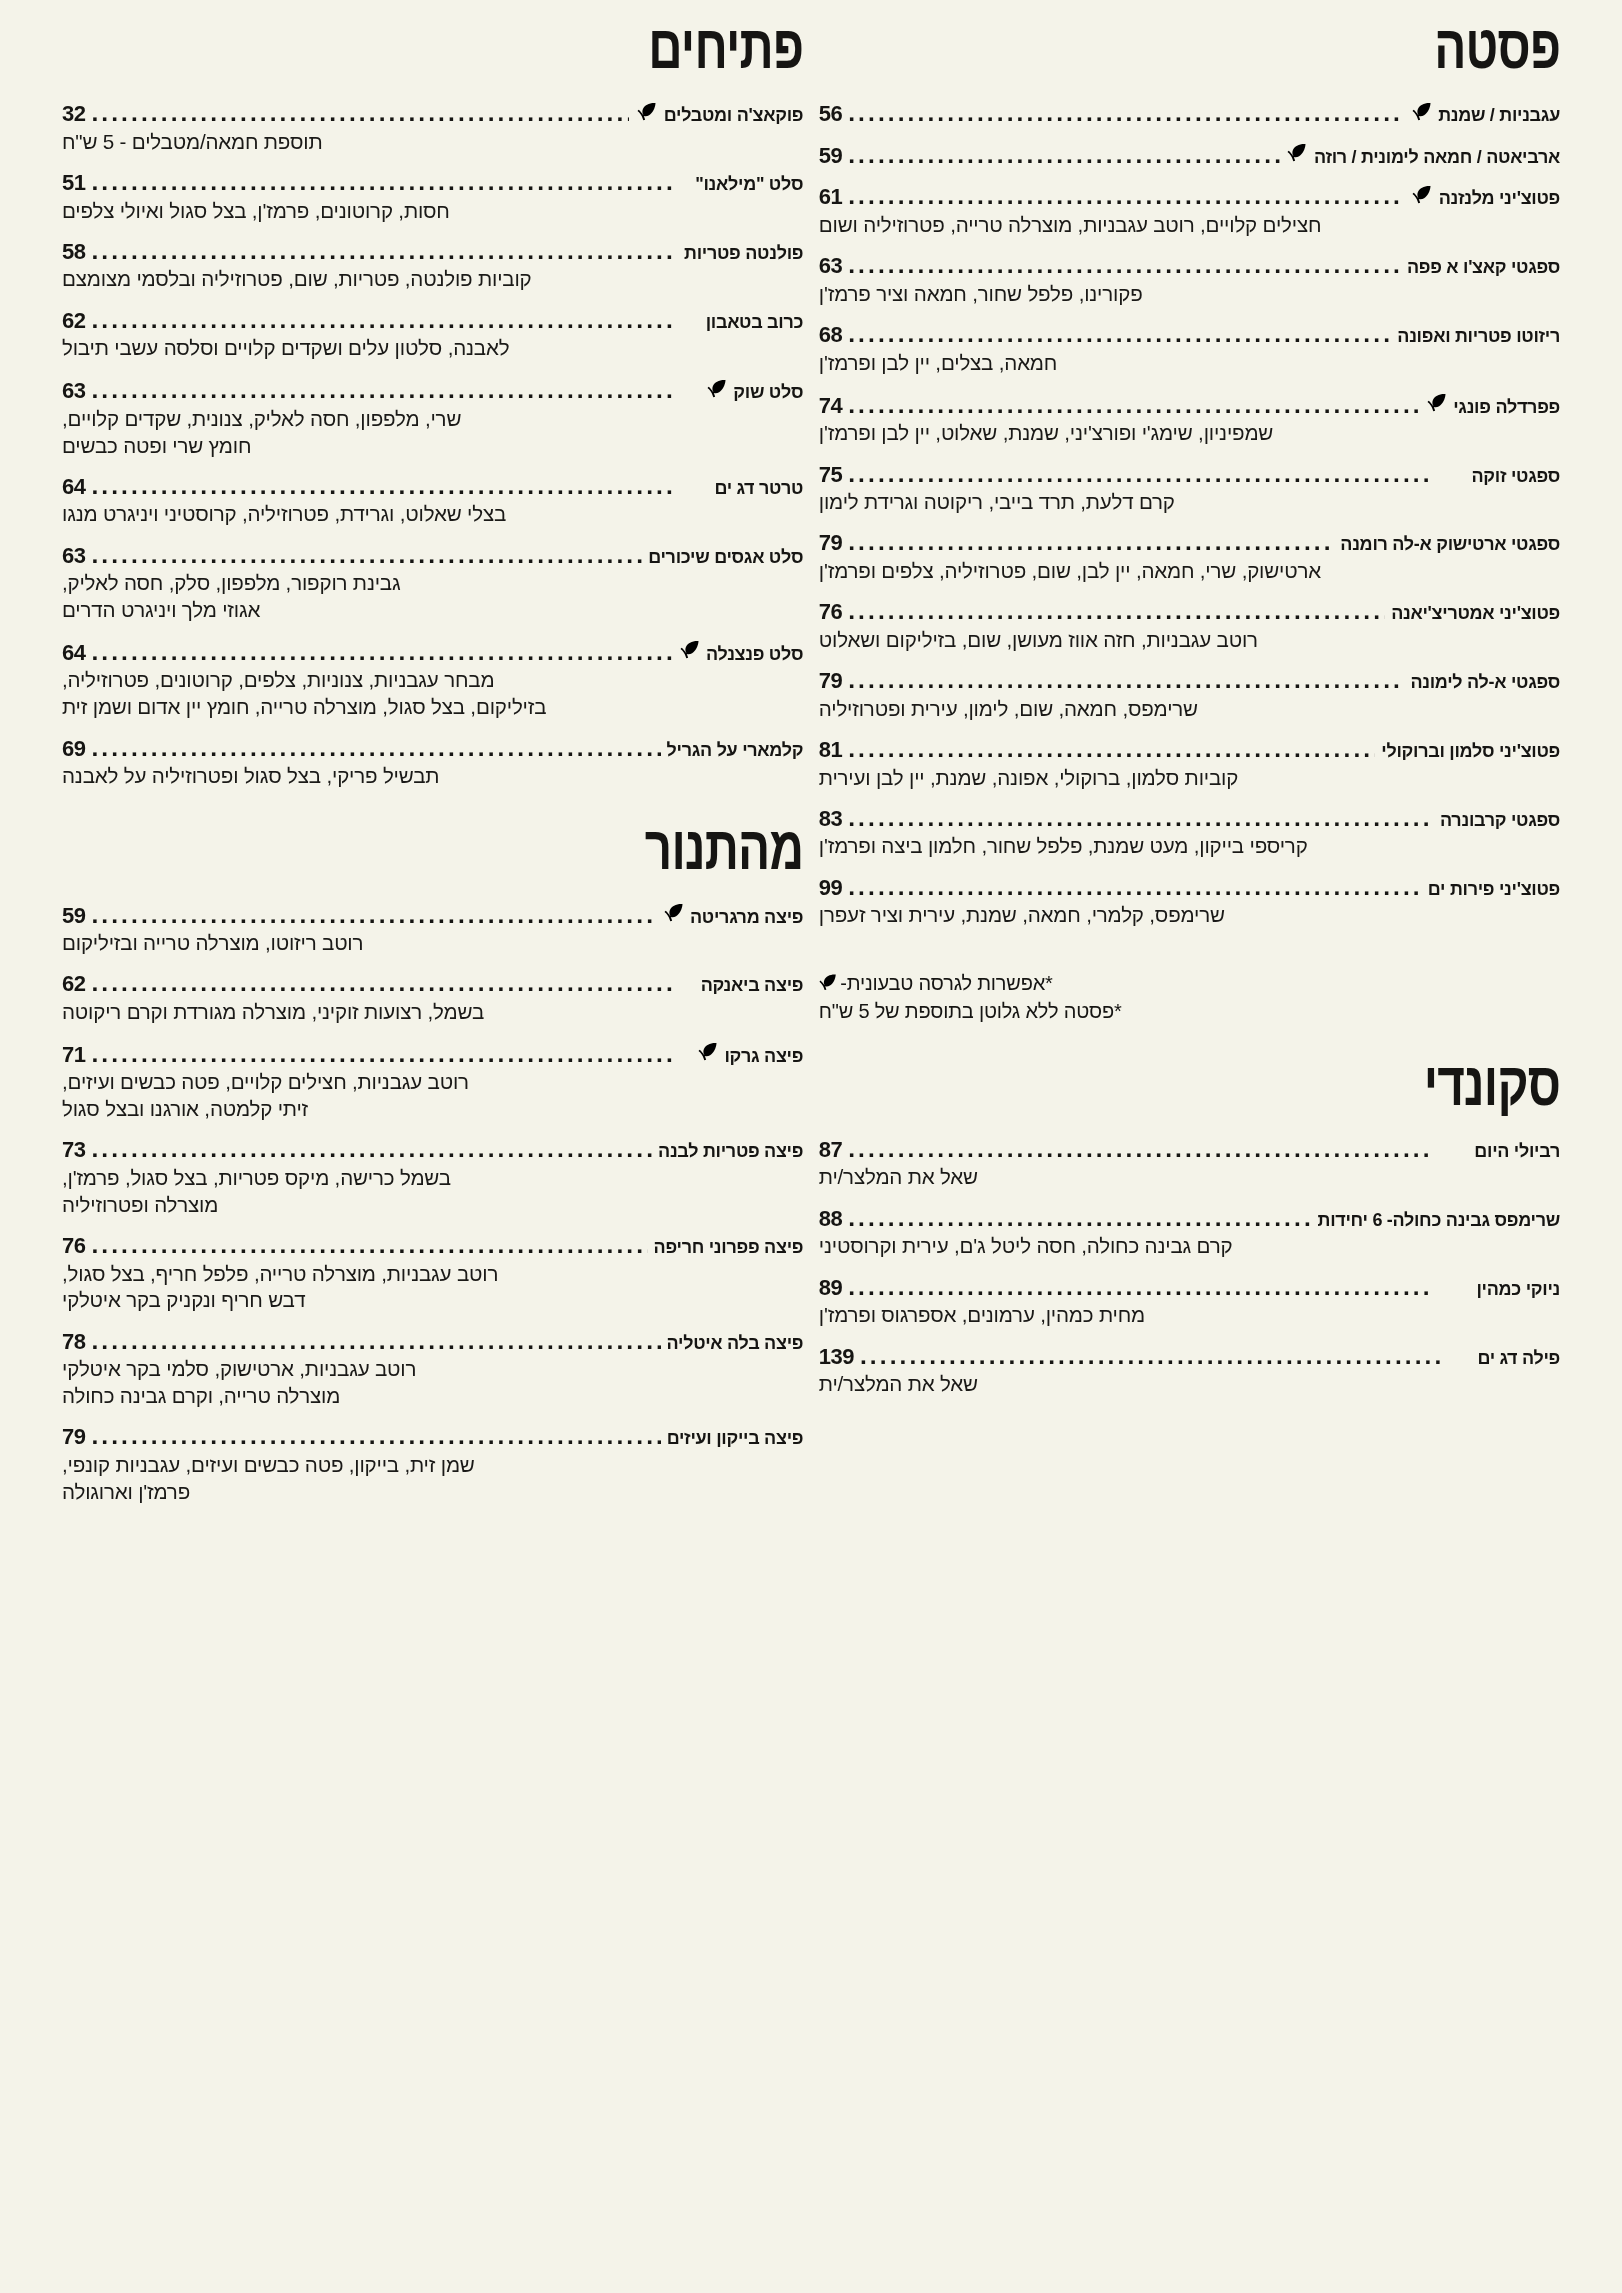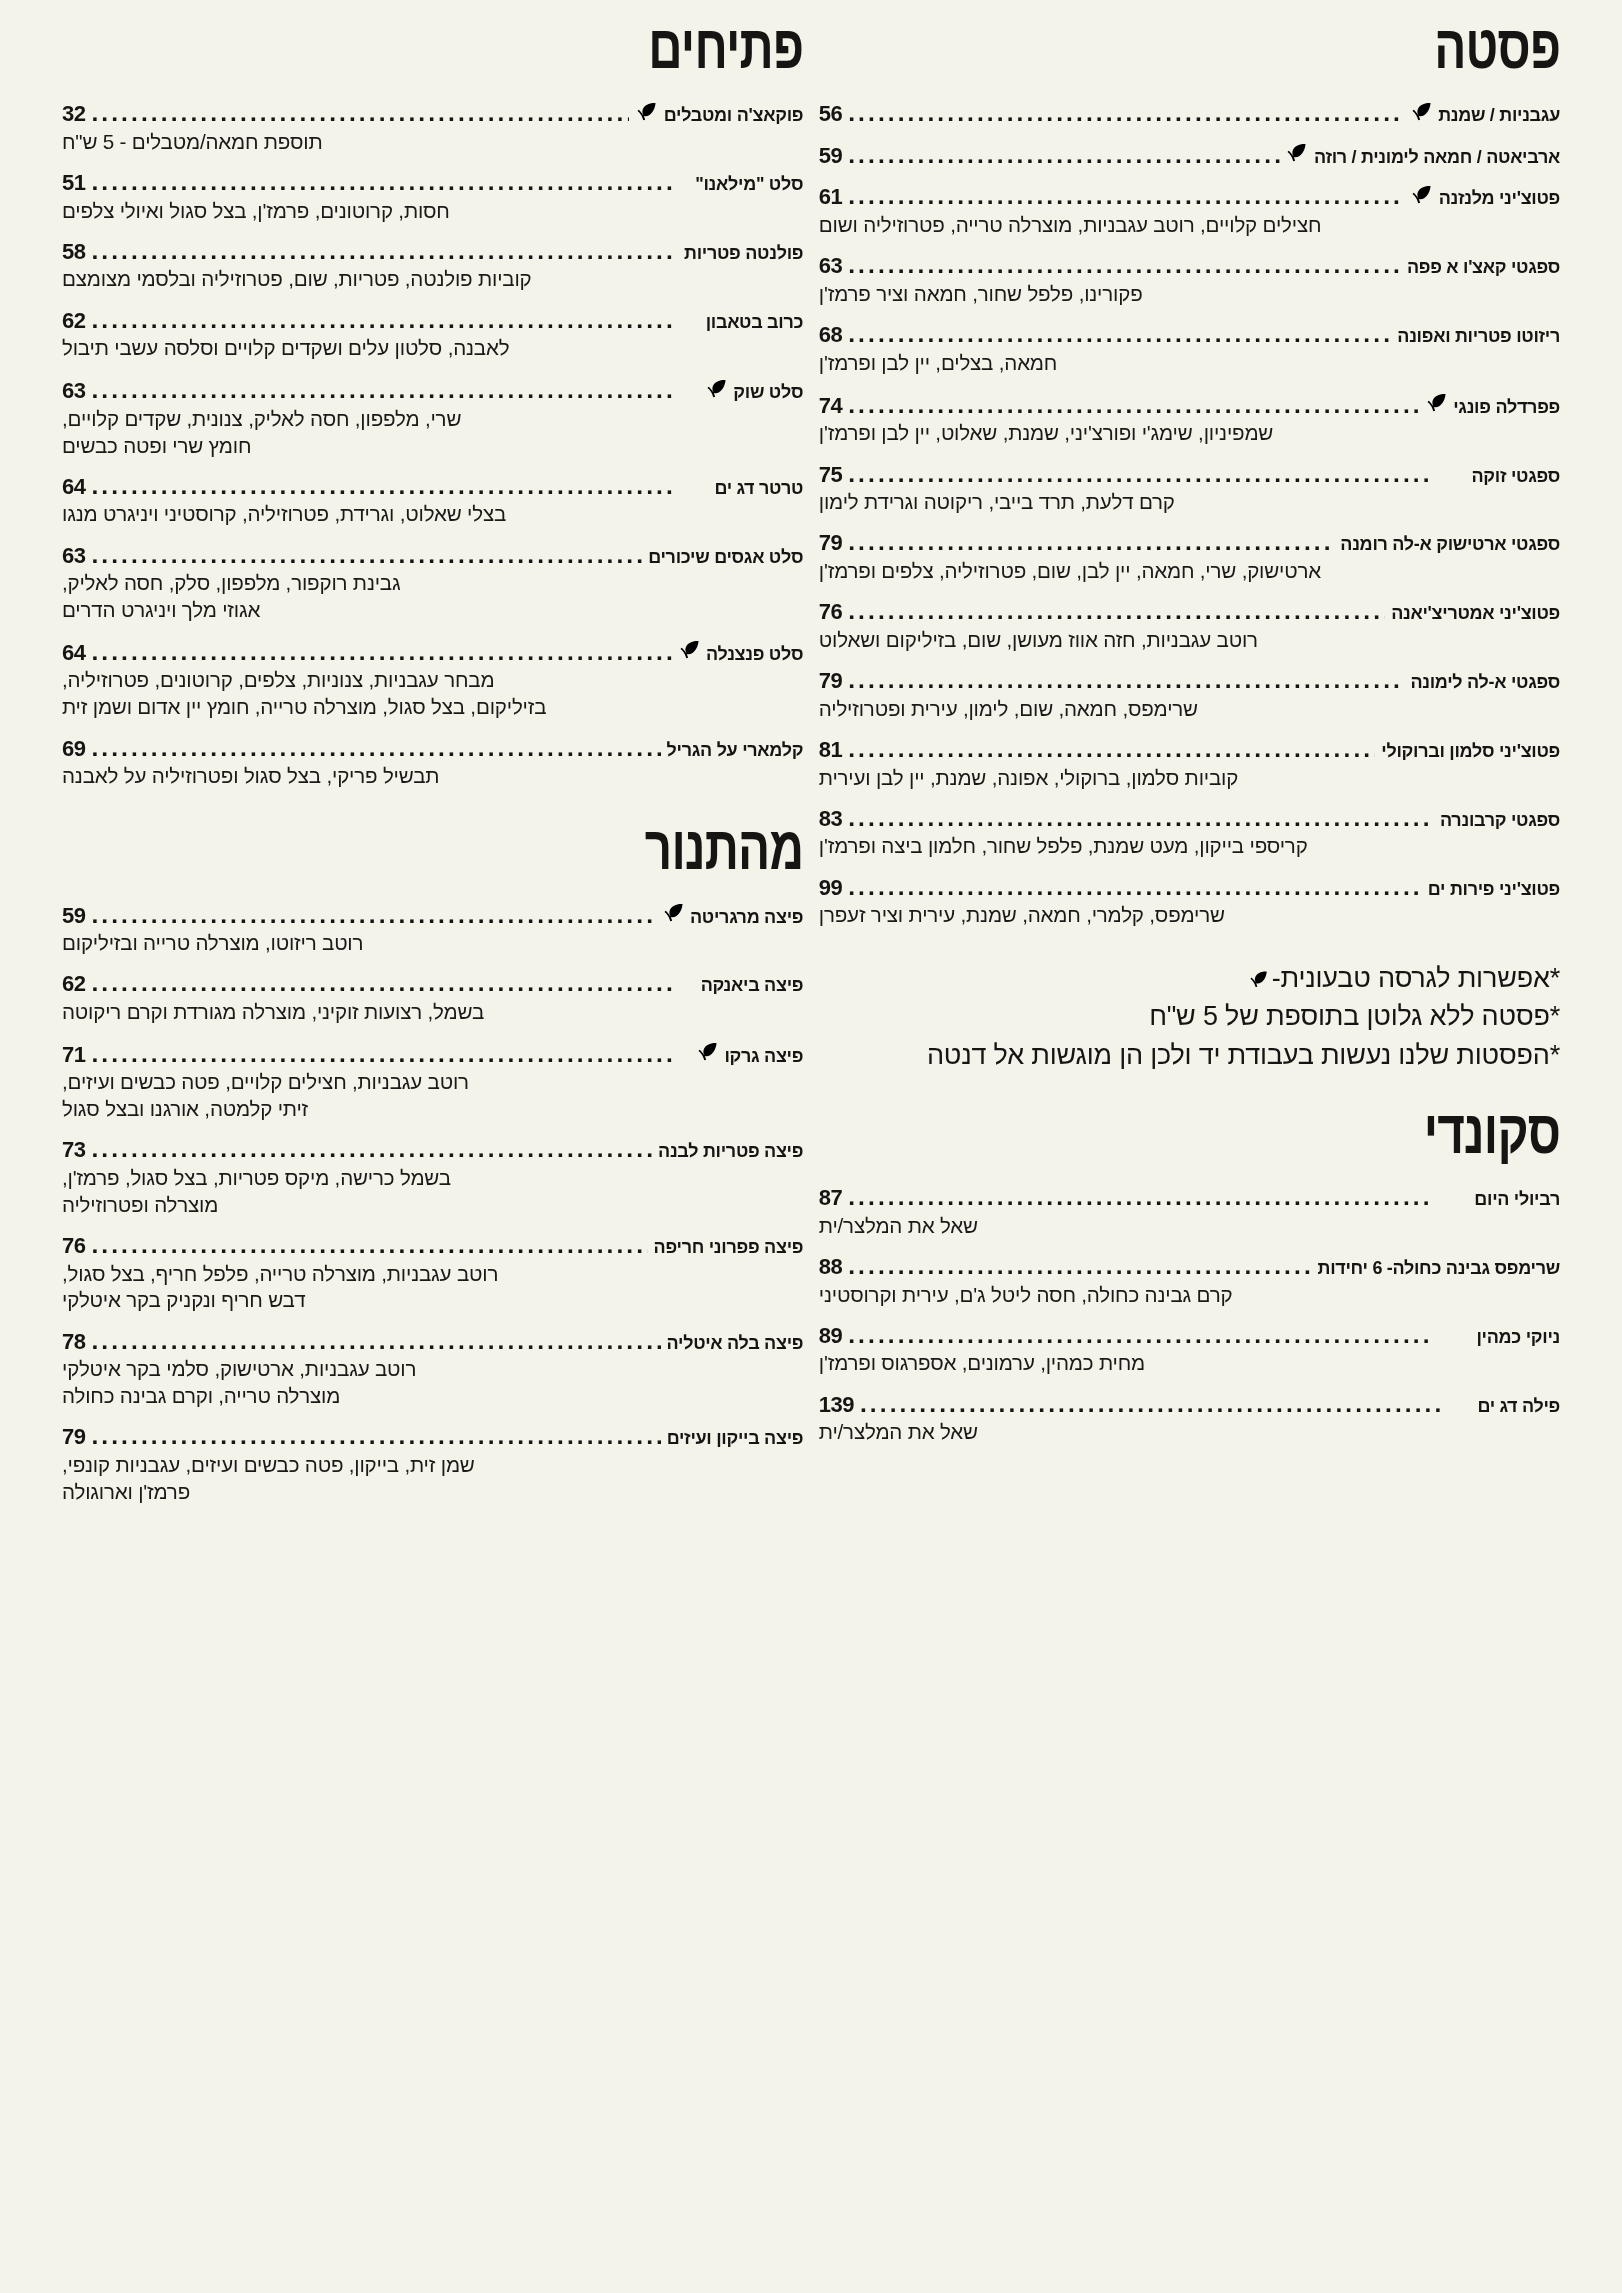--- a/index.html
+++ b/index.html
@@ -99,23 +99,23 @@
   .item-desc {
     font-size: 20.6px;
     line-height: 1.30;
     text-align: left;
     margin-top: 2px;
     color: #1b1a18;
     font-weight: 400;
     letter-spacing: -0.2px;
   }
   .notes {
-    margin-top: 30px;
-    text-align: right;
-    font-size: 27px;
+    margin-top: 40px;
+    text-align: left;
+    font-size: 20px;
     line-height: 1.42;
     letter-spacing: -0.2px;
   }
   .notes .note-line { display: block; white-space: nowrap; }
   .notes .leaf-inline {
     display: inline-block;
     width: 18.6px; height: 20.6px;
     vertical-align: -3.9px;
     margin-right: 2.9px;
   }
@@ -247,21 +247,20 @@
           <span class="dots">...........................................................</span>
           <span class="price">99</span>
         </div>
         <div class="item-desc">שרימפס, קלמרי, חמאה, שמנת, עירית וציר זעפרן</div>
       </div>
       <div class="notes">
         <span class="note-line">*אפשרות לגרסה טבעונית-<span class="leaf-inline"><svg viewBox="0 0 24 26" width="18.6" height="20.6">
               <path d="M21.5 1.6c-7.2-.4-12.6 2.4-14.6 7.1-1 2.4-.8 4.9.4 6.7l-.1.2C5.6 13.2 3.9 11 1.9 9.4L.6 11c2.9 2.3 5 5.5 6.2 9.2l.5 1.6 2.2-.6-.5-1.6c-.3-1-.7-2-1.1-2.9 1.9.6 4.2.3 6.2-.9 4.3-2.5 6.9-8 7.4-13.2l.1-1.6z"></path>
             </svg></span></span>
         <span class="note-line">*פסטה ללא גלוטן בתוספת של 5 ש"ח</span>
-        <span class="note-line">*הפסטות שלנו נעשות בעבודת יד ולכן הן מוגשות אל דנטה</span>
       </div>
       <h2 class="section-title second">סקונדי</h2>
       <div class="item">
         <div class="item-head">
           <span class="item-name">רביולי היום</span>
           <span class="dots">...........................................................</span>
           <span class="price">87</span>
         </div>
         <div class="item-desc">שאל את המלצר/ית</div>
       </div>

